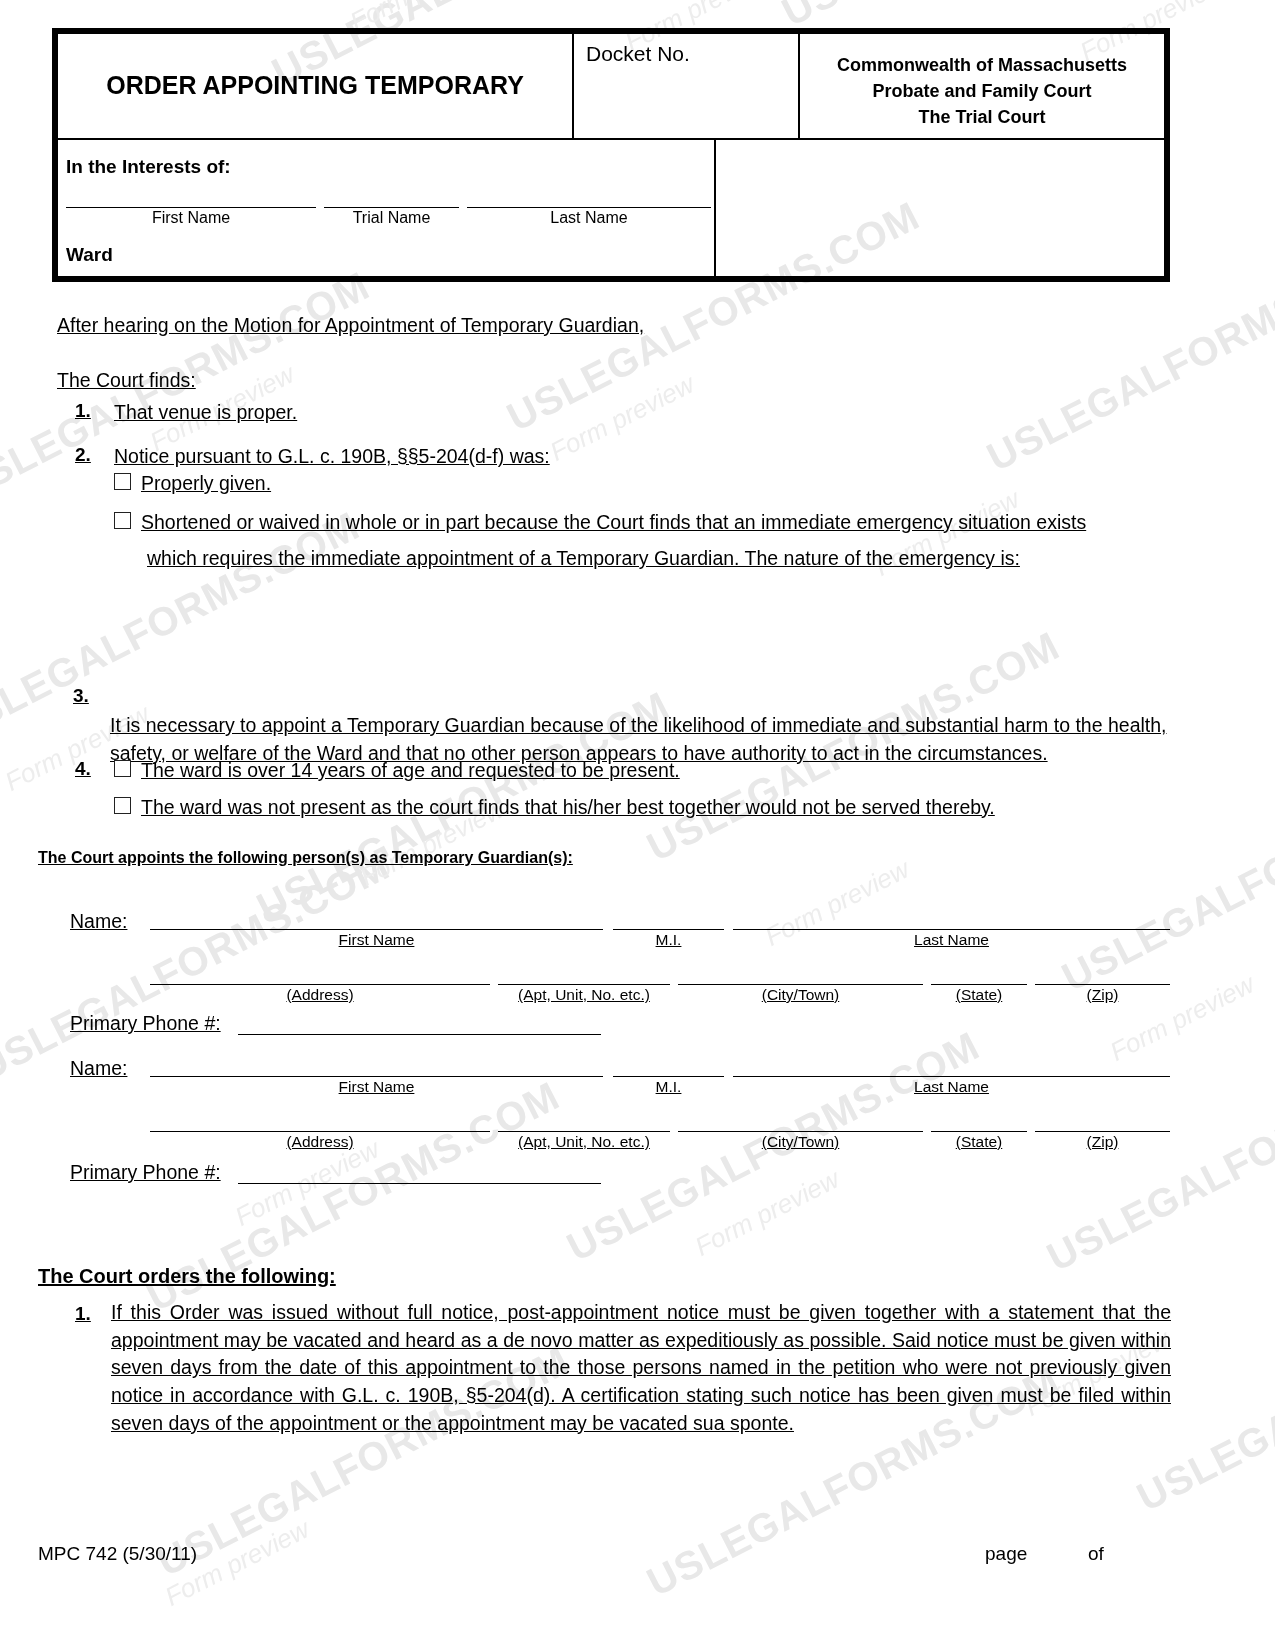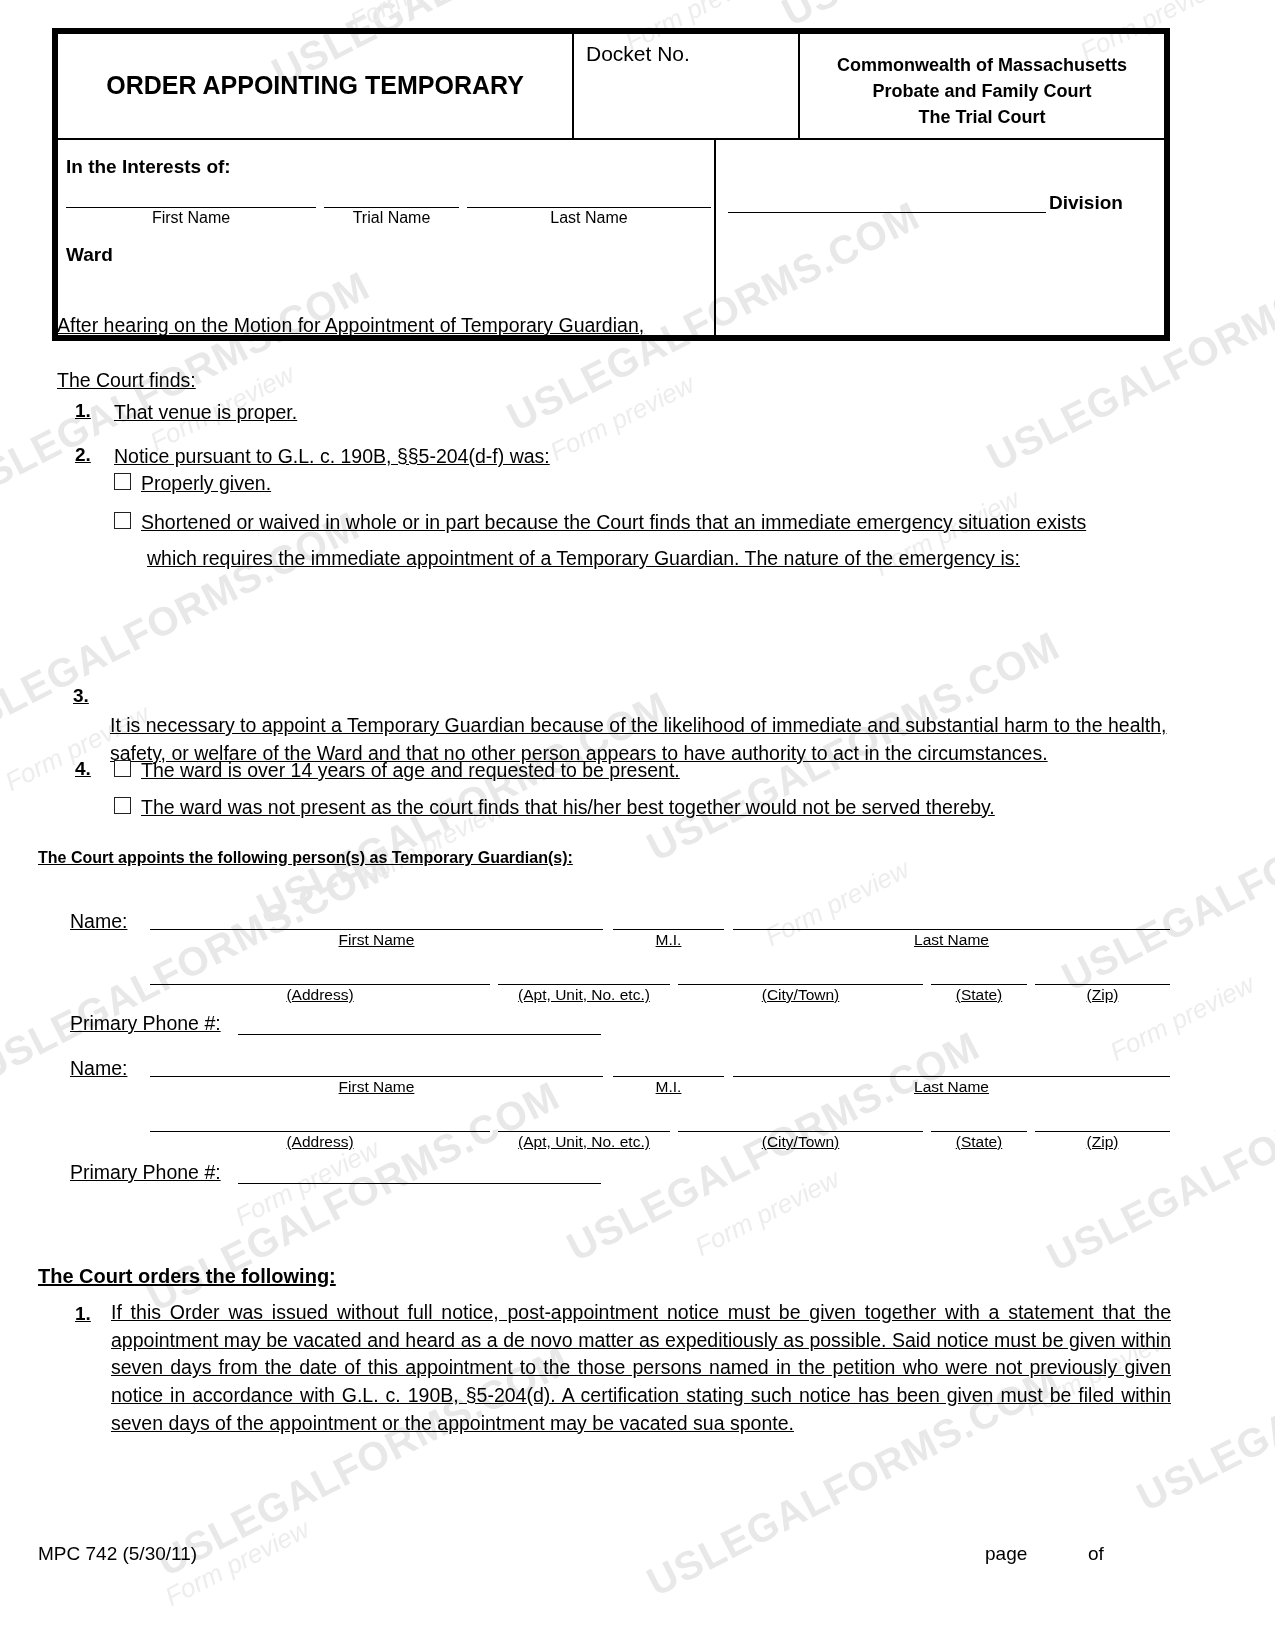--- a/index.html
+++ b/index.html
@@ -84,21 +84,21 @@
     flex: 1;
     text-align: center;
     padding-top: 18px;
     font-size: 18px;
     font-weight: bold;
     line-height: 1.45;
     box-sizing: border-box;
   }
   .hdr-bot {
     display: flex;
-    height: 195px;
+    height: 136px;
   }
   .hdr-interest {
     width: 658px;
     border-right: 2px solid #000;
     box-sizing: border-box;
     position: relative;
     padding: 16px 0 0 8px;
   }
   .hdr-div {
     flex: 1;
@@ -251,24 +251,20 @@
             </div>
             <div class="nl nl-last">
               <div class="rule"></div>
               <div class="cap">Last Name</div>
             </div>
           </div>
 
           <div class="ward-lbl">Ward</div>
         </div>
 
-        <div class="hdr-div">
-          <div class="div-rule"></div>
-          <div class="div-lbl">Division</div>
-        </div>
       </div>
     </div>
 
     <div class="abs body-txt" style="left:57px; top:312px;">After hearing on the Motion for Appointment of Temporary Guardian,</div>
 
     <div class="abs body-txt" style="left:57px; top:367px;">The Court finds:</div>
 
     <div class="abs num" style="left:75px; top:400px;">1.</div>
     <div class="abs body-txt" style="left:114px; top:399px;">That venue is proper.</div>
 

